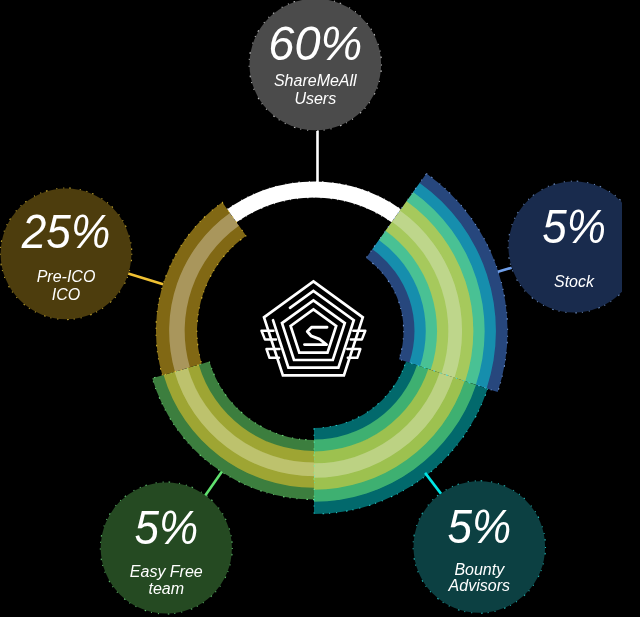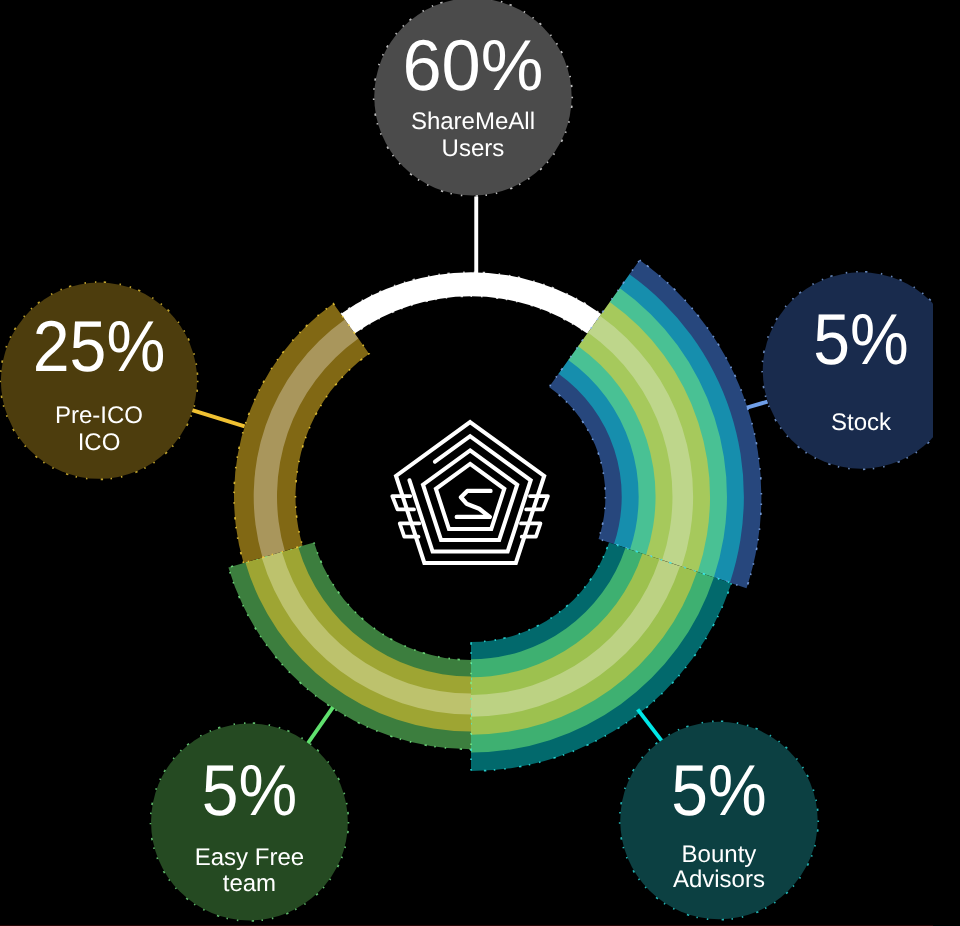--- a/index.html
+++ b/index.html
@@ -1,17 +1,17 @@
 <!DOCTYPE html>
 <html><head>
 <meta charset="utf-8">
 <style>
   html,body{margin:0;padding:0;background:#000000;}
-  #page{position:relative;width:622px;height:617px;background:#b91c1c;overflow:hidden;
-        font-family:"Liberation Sans",sans-serif;}
+  #page{position:relative;width:622px;height:617px;background:#8b5cf6;overflow:hidden;
+        font-family:"Liberation Sans",sans-serif;font-style:italic;}
   svg{display:block;}
   text{font-family:"Liberation Sans",sans-serif;}
   .pct{font-size:48px;fill:#ffffff;text-anchor:middle;}
   .lbl{font-size:16px;fill:#ffffff;text-anchor:middle;}
 </style>
 </head>
 <body>
 
 <div id="page">
   <svg width="640" height="617" viewBox="0 0 640 617">

